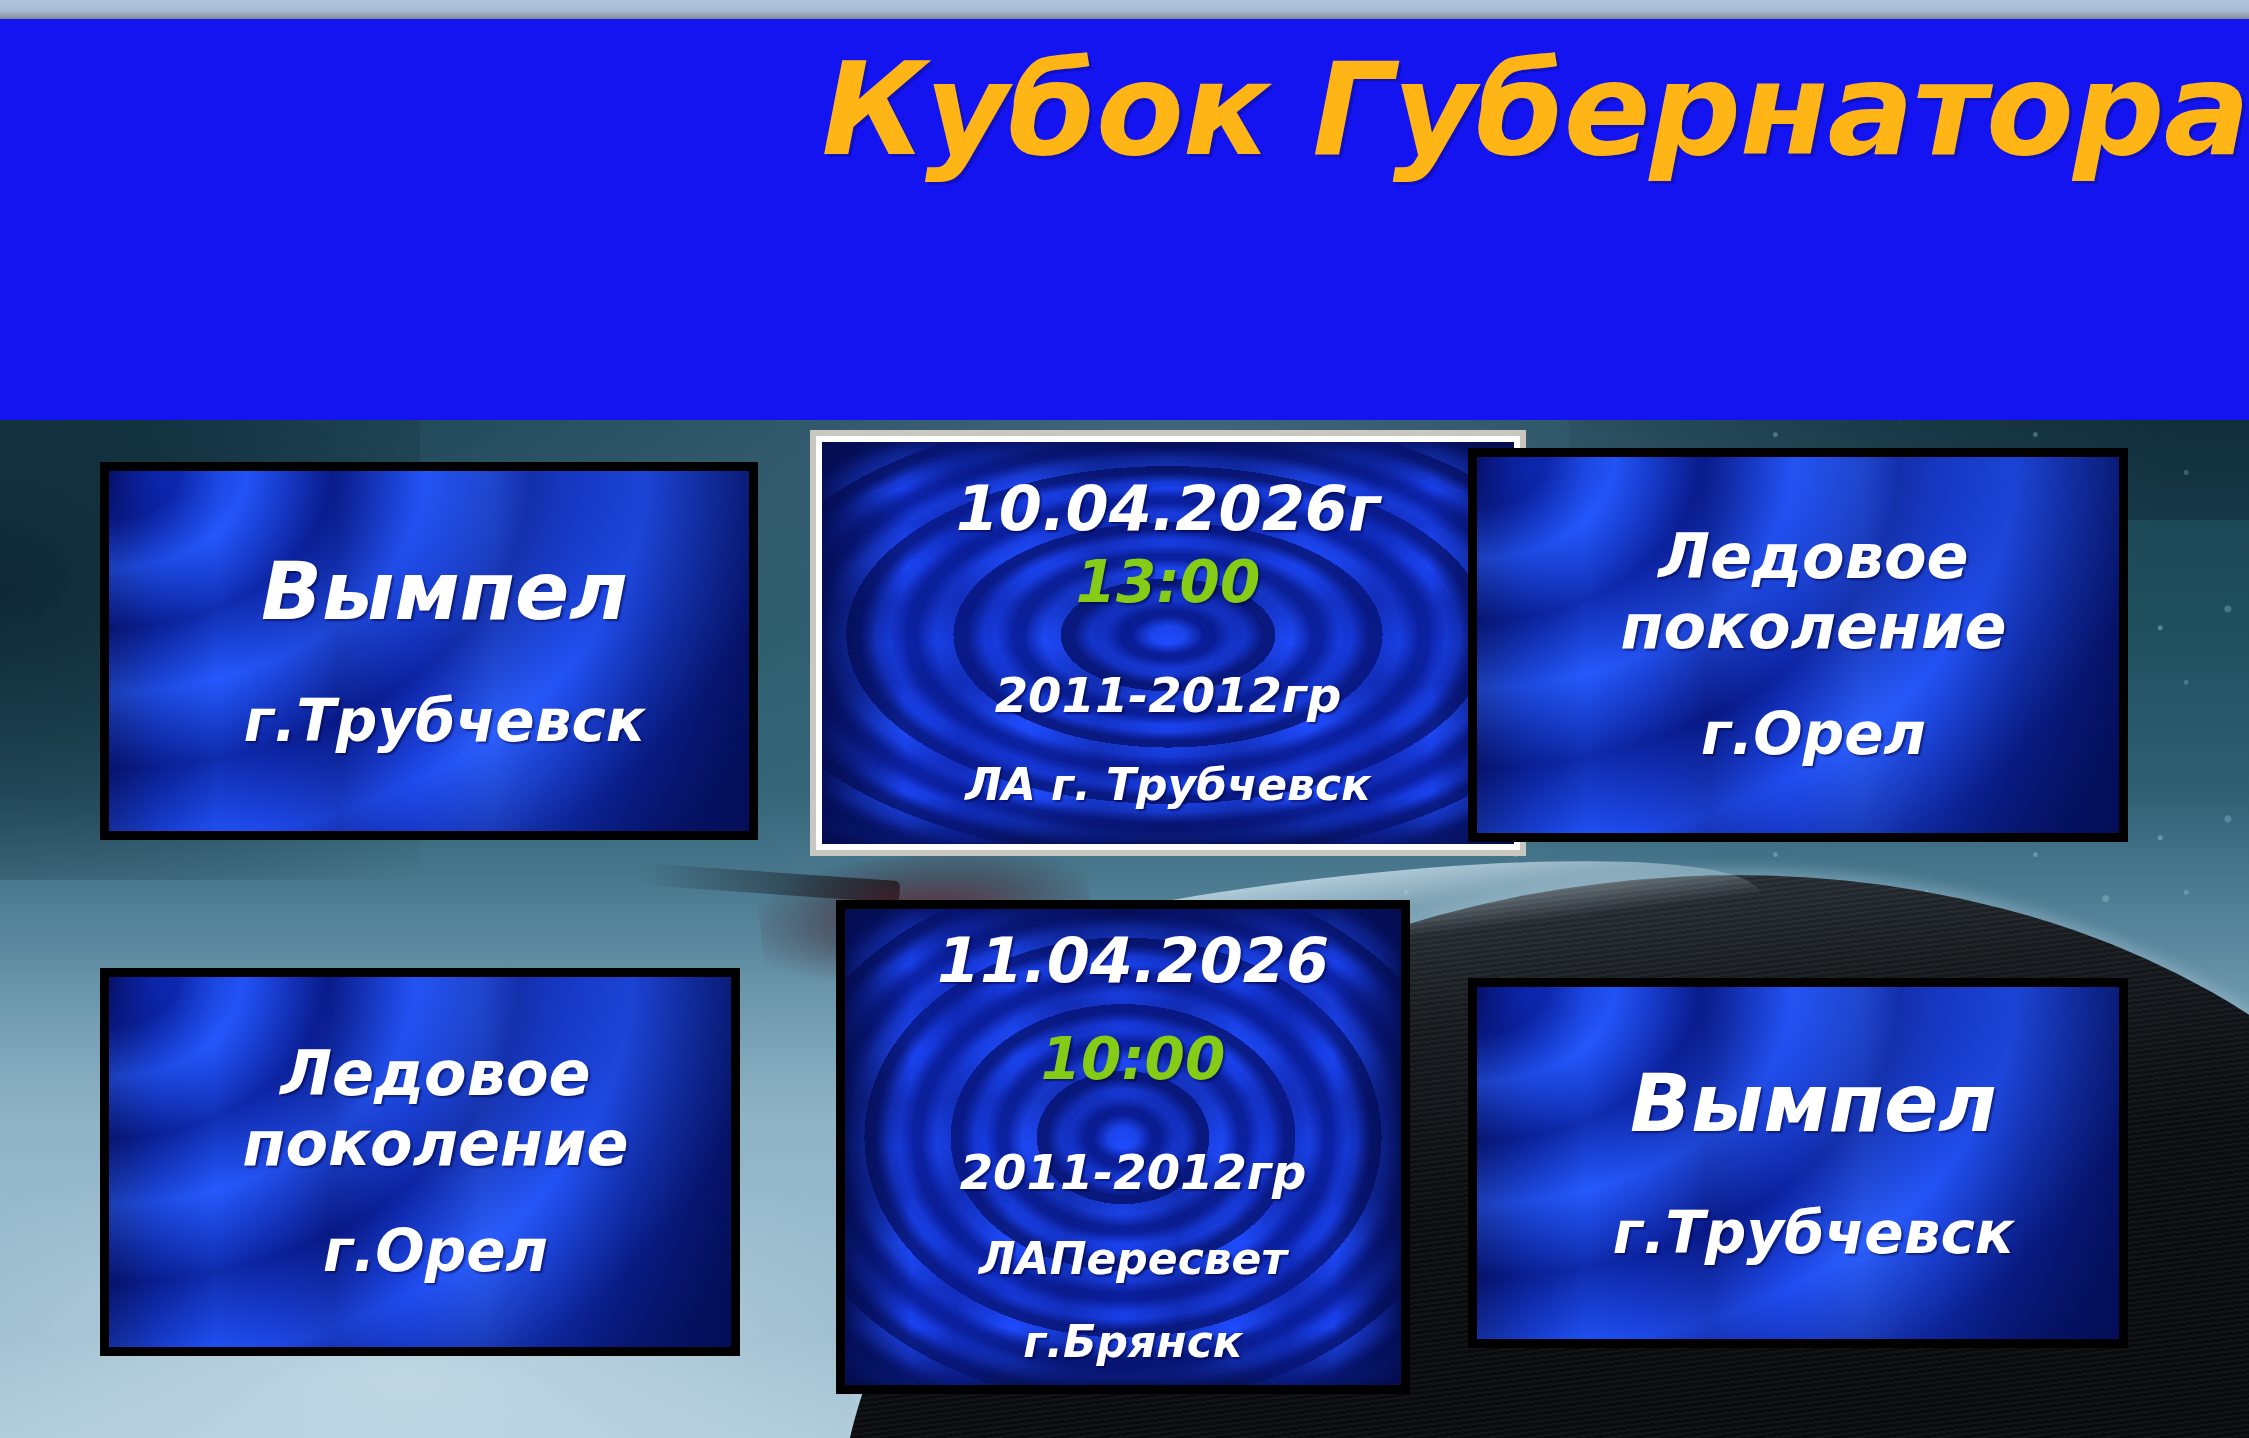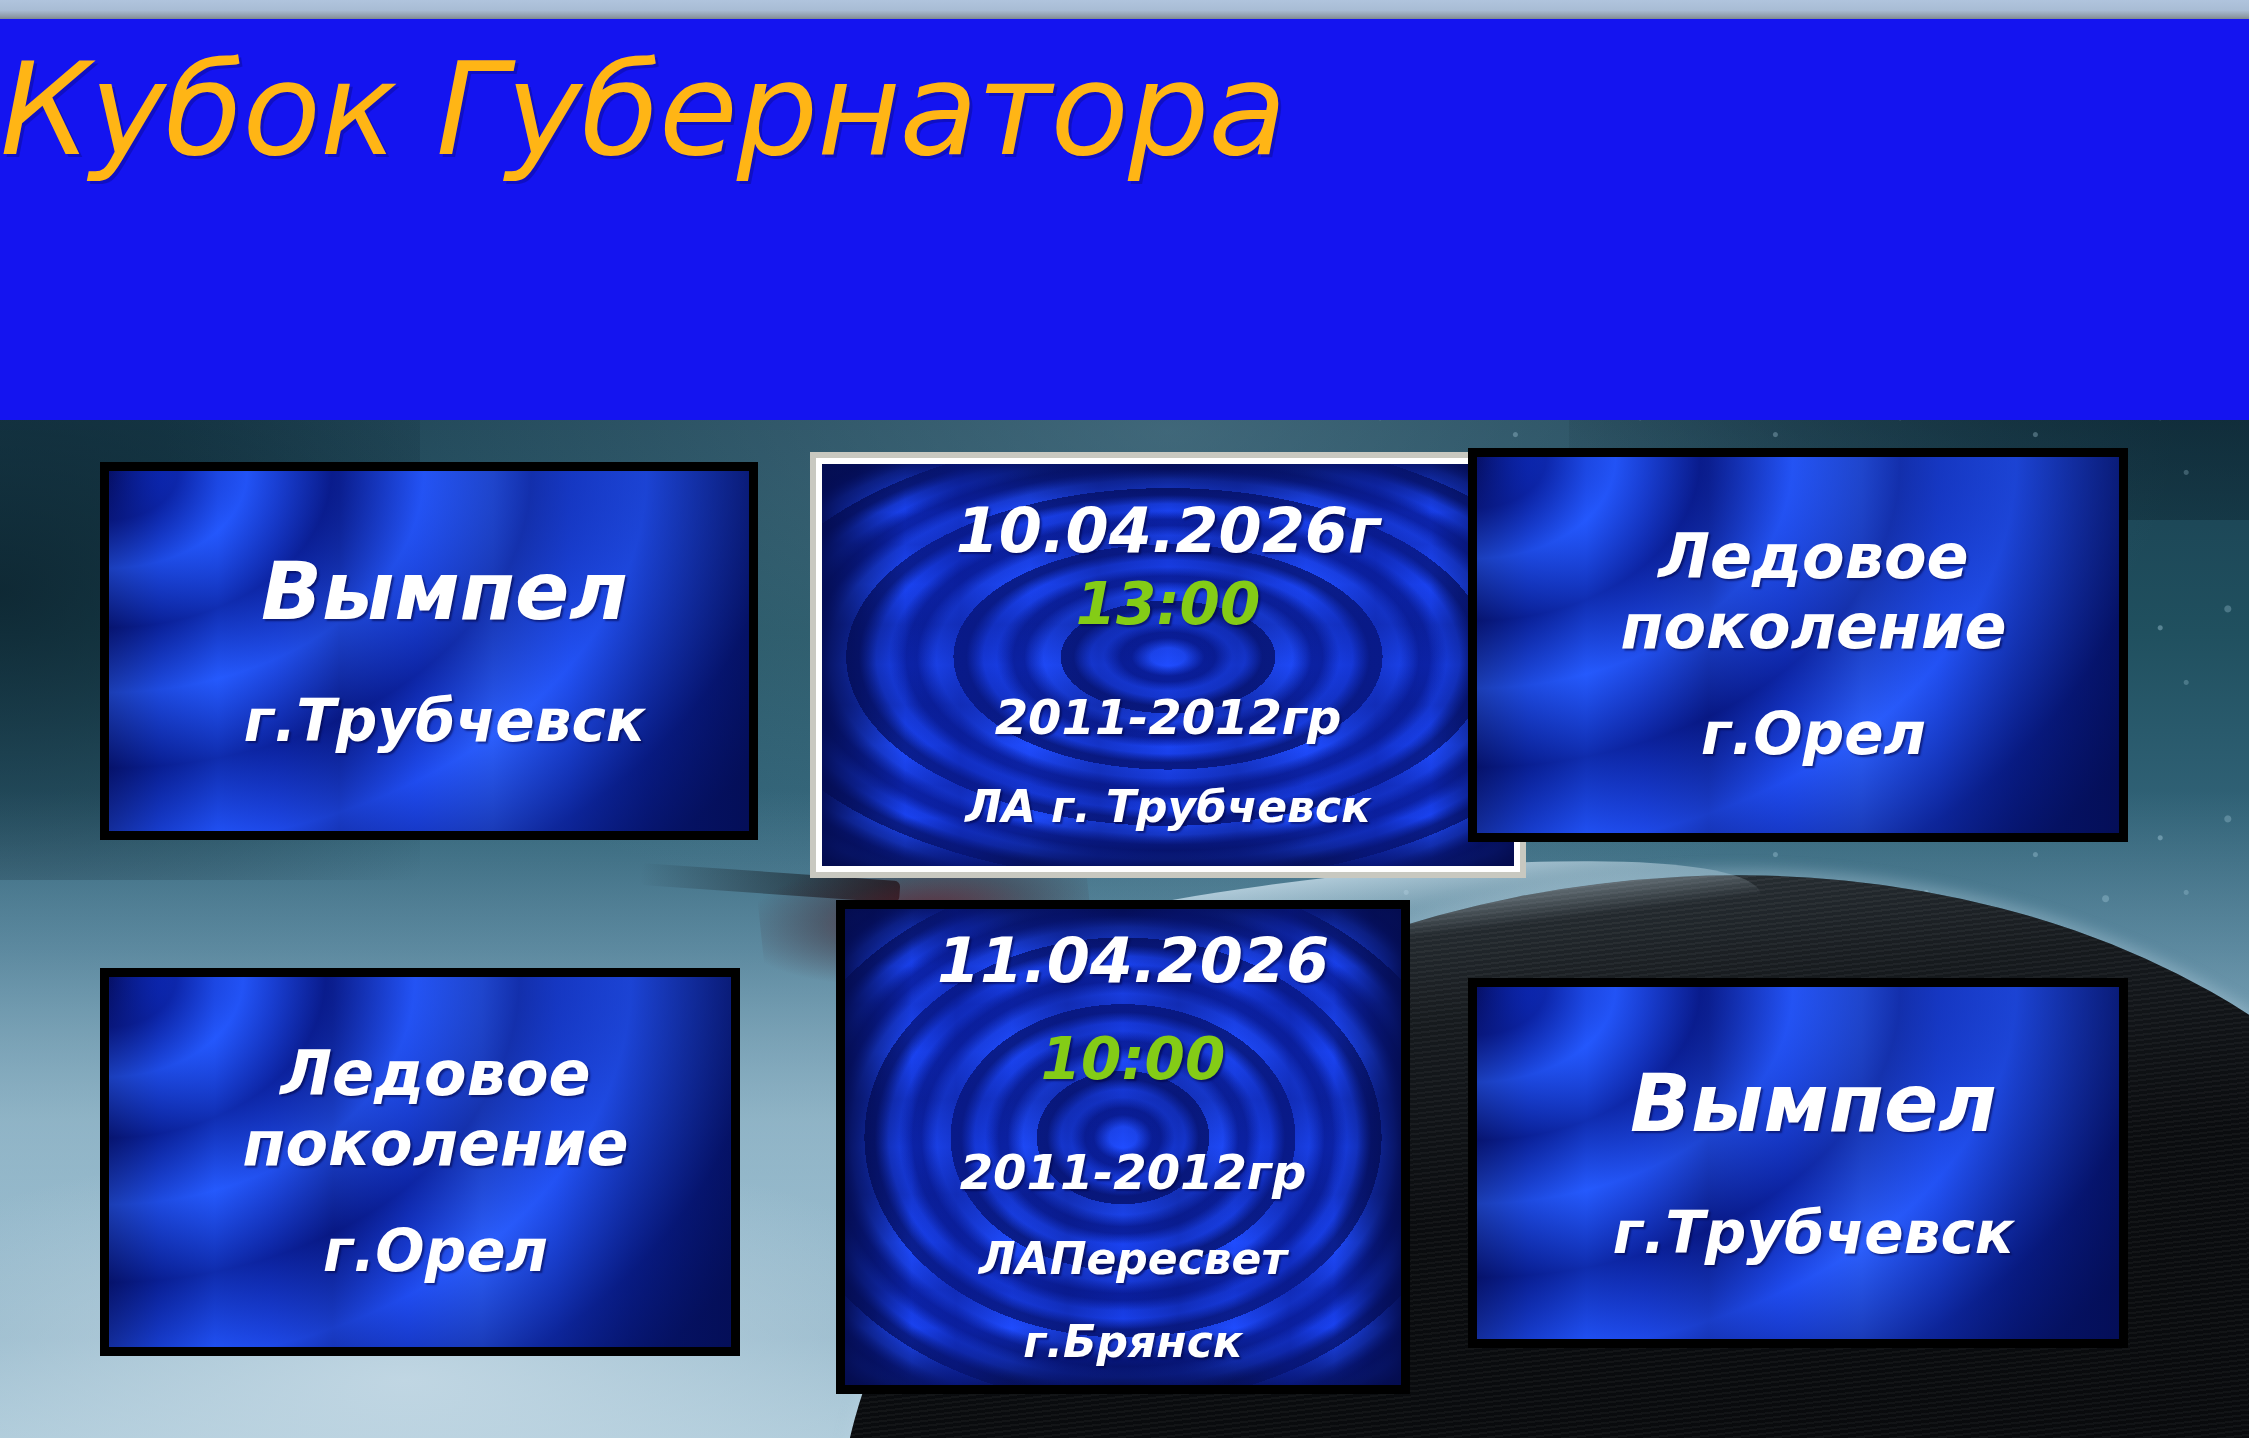--- a/index.html
+++ b/index.html
@@ -118,24 +118,24 @@
     position: absolute;
     left: 0; top: 19px;
     width: 2249px; height: 401px;
     background: #1414f0;
     overflow: hidden;
   }
   .banner-title {
     position: absolute;
     left: 0; right: 0;
     top: 22px;
-    text-align: left;
-    font-family: "DejaVu Sans", sans-serif;
-    font-style: italic;
-    font-weight: 400;
+    text-align: right;
+    font-family: "DejaVu Sans", sans-serif;
+    font-style: italic;
+    font-weight: 700;
     font-size: 128px;
     line-height: 1.08;
     letter-spacing: -1px;
     color: #ffb515;
     text-shadow: 3px 3px 0 rgba(0,0,40,.22);
     white-space: nowrap;
   }
   .banner-subtitle {
     position: absolute;
     left: 0; right: 0;
@@ -358,21 +358,21 @@
 
   <div class="card card-team" style="left:100px; top:462px; width:658px; height:378px;">
     <div class="grad-layer grad-corner"></div>
     <div class="card-content">
       <div class="team-name big">Вымпел</div>
       <div class="spacer-lg"></div>
       <div class="team-city big">г.Трубчевск</div>
     </div>
   </div>
 
-  <div class="card card-match is-highlight" style="left:816px; top:436px; width:704px; height:414px;margin-top:22px;">
+  <div class="card card-match is-highlight" style="left:816px; top:436px; width:704px; height:414px;">
     <div class="grad-layer grad-center"></div>
     <div class="card-content">
       <div class="m-date">10.04.2026г</div>
       <div class="m-time">13:00</div>
       <div class="m-gap-a"></div>
       <div class="m-age">2011-2012гр</div>
       <div class="m-gap-b"></div>
       <div class="m-venue">ЛА г. Трубчевск</div>
     </div>
   </div>

